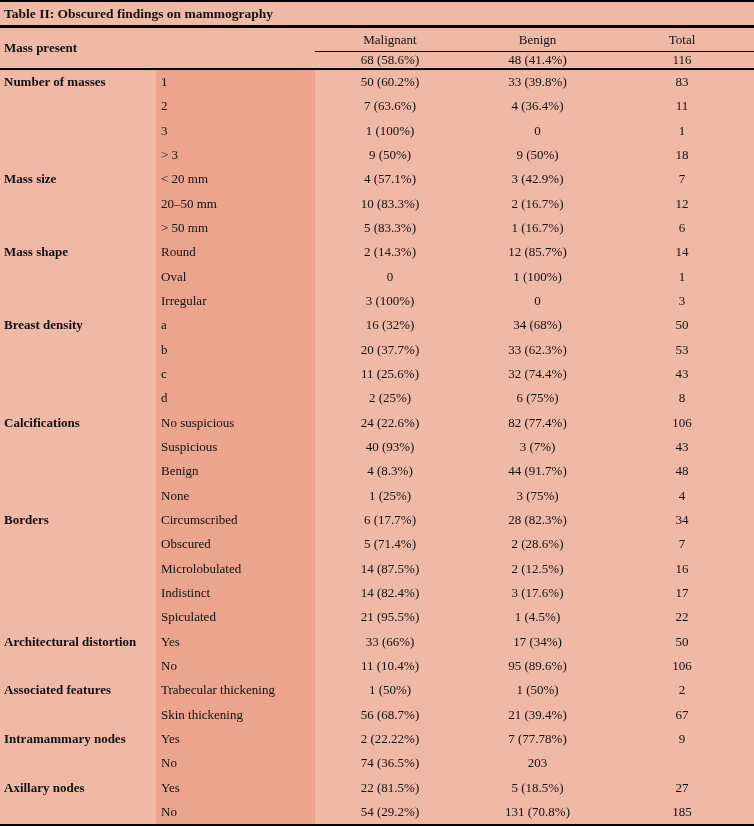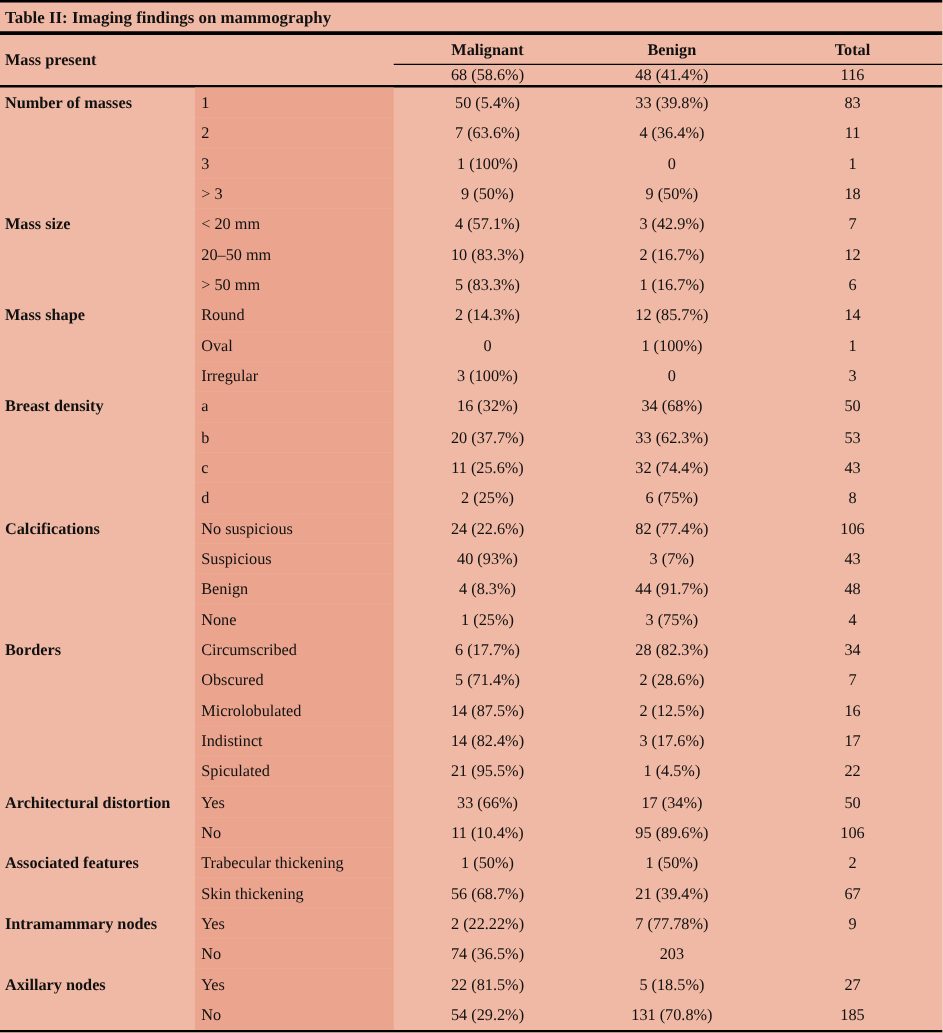--- a/index.html
+++ b/index.html
@@ -41,42 +41,42 @@
     box-sizing:border-box;
     font-weight:bold;
   }
   .hdr-right { flex:1; display:flex; flex-direction:column; }
   .hdr-row1 {
     height:28px;
     display:grid;
     grid-template-columns:150px 145px 144px;
     border-bottom:1px solid var(--line);
     box-sizing:border-box;
-    font-weight:bold;
+    font-weight:normal;
   }
   .hdr-row2 { flex:1; display:grid; grid-template-columns:150px 145px 144px;font-family:Liberation Serif, serif; }
   .hcell { display:flex; align-items:center; justify-content:center; }
   .tbody {
     height:754px;
     display:grid;
     grid-template-rows:repeat(31, 1fr);
   }
   .trow { display:grid; grid-template-columns:156px 159px 150px 145px 144px; }
   .cell { display:flex; align-items:center; overflow:hidden; white-space:nowrap; }
   .cat { padding-left:4px; font-weight:bold; }
   .sub { background:var(--dark); padding-left:5px; }
   .val { justify-content:center; }
 </style>
 </head>
 <body>
 
 <div class="table">
   <div class="hline topline"></div>
 
-  <div class="titlerow">Table II: Imaging findings on mammography</div>
+  <div class="titlerow">Table II: Obscured findings on mammography</div>
 
   <div class="hline thickline"></div>
 
   <div class="hdr">
     <div class="hdr-left">Mass present</div>
     <div class="hdr-right">
       <div class="hdr-row1">
         <div class="hcell">Malignant</div>
         <div class="hcell">Benign</div>
         <div class="hcell">Total</div>
@@ -88,21 +88,21 @@
       </div>
     </div>
   </div>
 
   <div class="hline fullline"></div>
 
   <div class="tbody">
       <div class="trow">
         <div class="cell cat">Number of masses</div>
         <div class="cell sub">1</div>
-        <div class="cell val">50 (5.4%)</div>
+        <div class="cell val">50 (60.2%)</div>
         <div class="cell val">33 (39.8%)</div>
         <div class="cell val">83</div>
       </div>
       <div class="trow">
         <div class="cell cat"></div>
         <div class="cell sub">2</div>
         <div class="cell val">7 (63.6%)</div>
         <div class="cell val">4 (36.4%)</div>
         <div class="cell val">11</div>
       </div>

